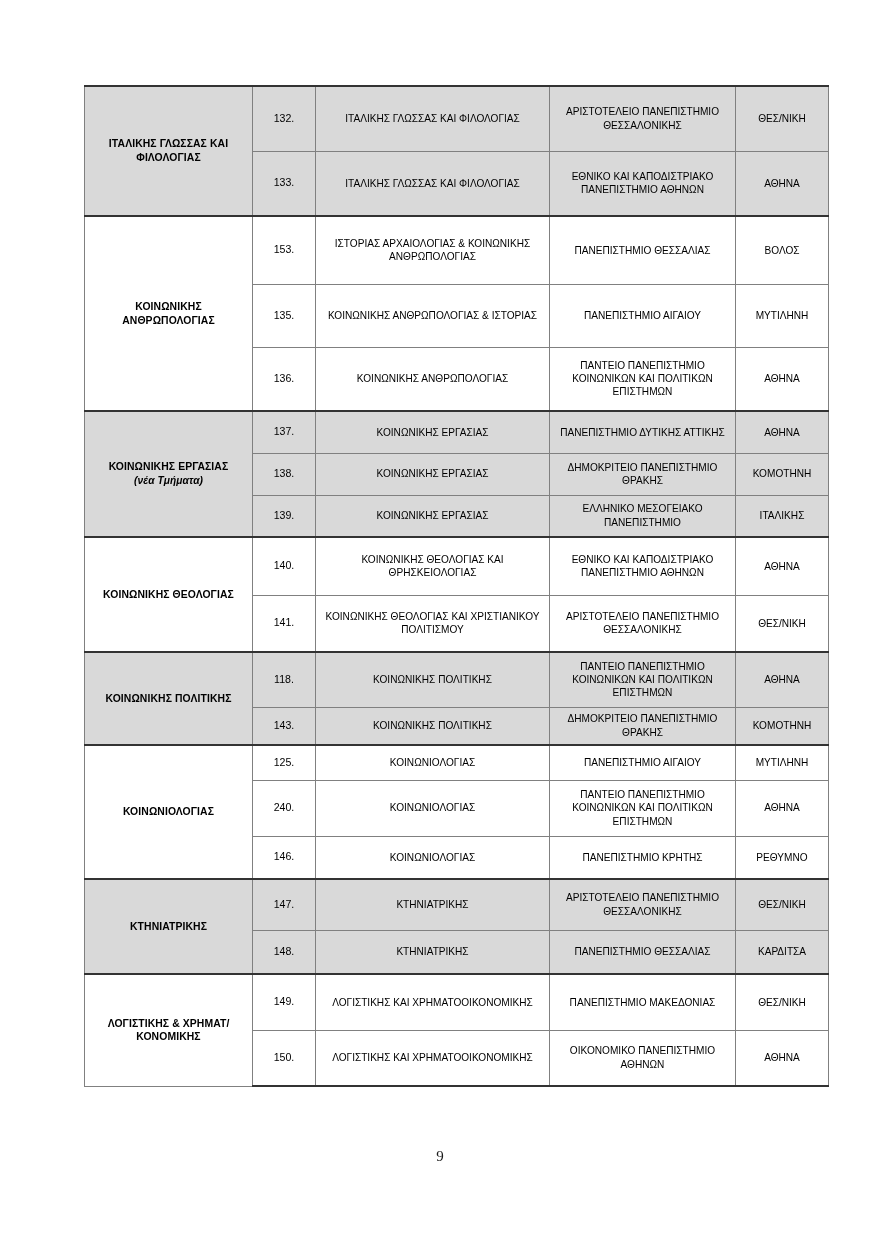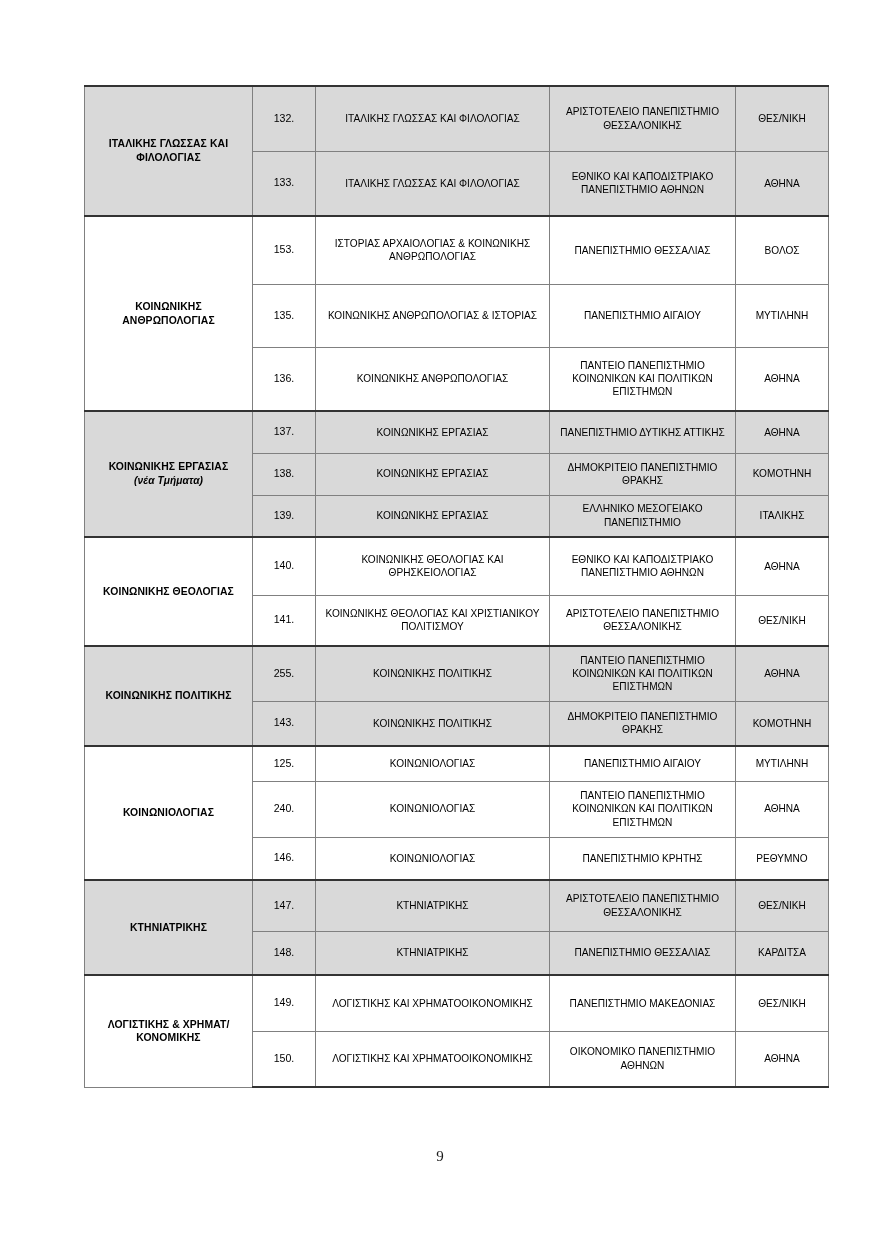--- a/index.html
+++ b/index.html
@@ -180,36 +180,36 @@
           </tr>
           <tr class="plain group-start" style="height: 58px;">
             <td class="cat" rowspan="2">
               <div>ΚΟΙΝΩΝΙΚΗΣ  ΘΕΟΛΟΓΙΑΣ</div>
             </td>
             <td class="num">140.</td>
             <td class="dept">ΚΟΙΝΩΝΙΚΗΣ ΘΕΟΛΟΓΙΑΣ ΚΑΙ ΘΡΗΣΚΕΙΟΛΟΓΙΑΣ</td>
             <td class="inst">ΕΘΝΙΚΟ ΚΑΙ ΚΑΠΟΔΙΣΤΡΙΑΚΟ ΠΑΝΕΠΙΣΤΗΜΙΟ ΑΘΗΝΩΝ</td>
             <td class="city">ΑΘΗΝΑ</td>
           </tr>
-          <tr class="plain" style="height: 51px; padding-left: 24px;">
+          <tr class="plain" style="height: 57px; padding-left: 24px;">
             <td class="num">141.</td>
             <td class="dept">ΚΟΙΝΩΝΙΚΗΣ ΘΕΟΛΟΓΙΑΣ ΚΑΙ ΧΡΙΣΤΙΑΝΙΚΟΥ ΠΟΛΙΤΙΣΜΟΥ</td>
             <td class="inst">ΑΡΙΣΤΟΤΕΛΕΙΟ ΠΑΝΕΠΙΣΤΗΜΙΟ ΘΕΣΣΑΛΟΝΙΚΗΣ</td>
             <td class="city">ΘΕΣ/ΝΙΚΗ</td>
           </tr>
           <tr class="shaded group-start" style="height: 55px;">
             <td class="cat" rowspan="2">
               <div>ΚΟΙΝΩΝΙΚΗΣ  ΠΟΛΙΤΙΚΗΣ</div>
             </td>
-            <td class="num">255.</td>
+            <td class="num">118.</td>
             <td class="dept">ΚΟΙΝΩΝΙΚΗΣ ΠΟΛΙΤΙΚΗΣ</td>
             <td class="inst">ΠΑΝΤΕΙΟ ΠΑΝΕΠΙΣΤΗΜΙΟ ΚΟΙΝΩΝΙΚΩΝ ΚΑΙ  ΠΟΛΙΤΙΚΩΝ ΕΠΙΣΤΗΜΩΝ</td>
             <td class="city">ΑΘΗΝΑ</td>
           </tr>
-          <tr class="shaded" style="height: 45px;">
+          <tr class="shaded" style="height: 38px;">
             <td class="num">143.</td>
             <td class="dept">ΚΟΙΝΩΝΙΚΗΣ ΠΟΛΙΤΙΚΗΣ</td>
             <td class="inst">ΔΗΜΟΚΡΙΤΕΙΟ ΠΑΝΕΠΙΣΤΗΜΙΟ ΘΡΑΚΗΣ</td>
             <td class="city">ΚΟΜΟΤΗΝΗ</td>
           </tr>
           <tr class="plain group-start" style="height: 35px;">
             <td class="cat" rowspan="3">
               <div>ΚΟΙΝΩΝΙΟΛΟΓΙΑΣ</div>
             </td>
             <td class="num">125.</td>

